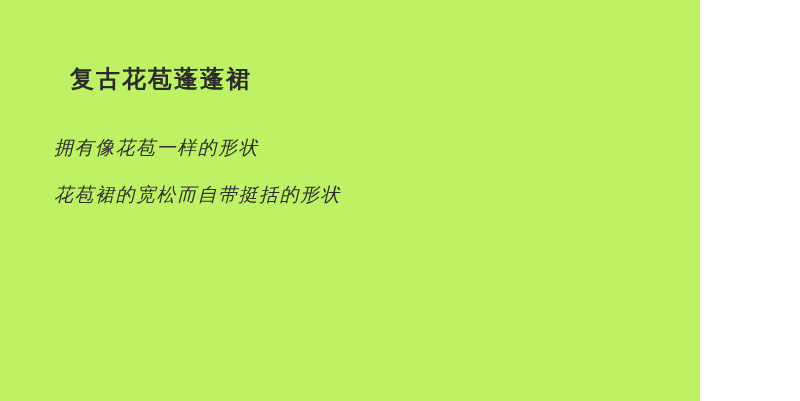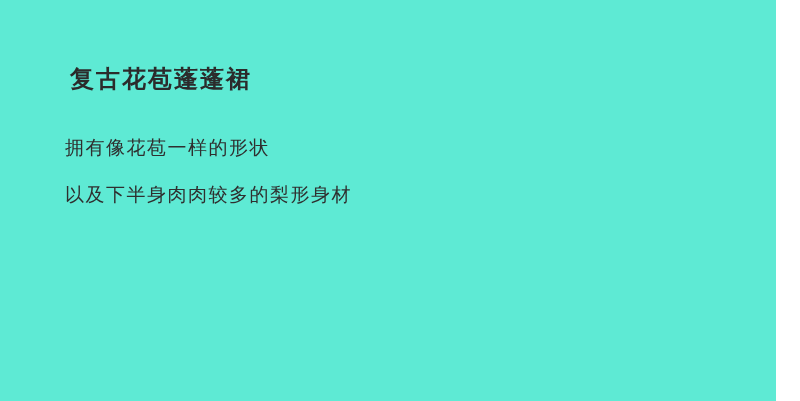--- a/index.html
+++ b/index.html
@@ -2,57 +2,58 @@
 <html><head>
 <meta charset="utf-8">
 <style>
   html, body {
     margin: 0;
     padding: 0;
     background: #ffffff;
   }
   .page {
     position: relative;
-    width: 776px;
+    width: 700px;
     height: 401px;
-    background: #5eead4;
+    background: #bef264;
     overflow: hidden;
     font-family: "Liberation Sans", "DejaVu Sans", sans-serif;
   }
   .doc-title {
     position: absolute;
     left: 70px;
     top: 63px;
     margin: 0;
     font-size: 24px;
     font-weight: 700;
     color: #2b2b2b;
     letter-spacing: 2px;
     line-height: 1.3;
     white-space: nowrap;
   }
   .doc-body {
     position: absolute;
-    left: 65px;
+    left: 54px;
     top: 124px;
     right: 40px;
+    font-style: italic;
   }
   .doc-line {
     margin: 0;
     font-size: 19px;
     font-weight: 400;
     color: #2f2f2f;
     letter-spacing: 1.5px;
     line-height: 47px;
     white-space: nowrap;
   }
 </style>
 </head>
 <body>
 
 <div class="page">
   <h1 class="doc-title">复古花苞蓬蓬裙</h1>
 
   <div class="doc-body">
     <p class="doc-line">拥有像花苞一样的形状</p>
-    <p class="doc-line">以及下半身肉肉较多的梨形身材</p>
+    <p class="doc-line">花苞裙的宽松而自带挺括的形状</p>
   </div>
 </div>
 
 </body></html>

